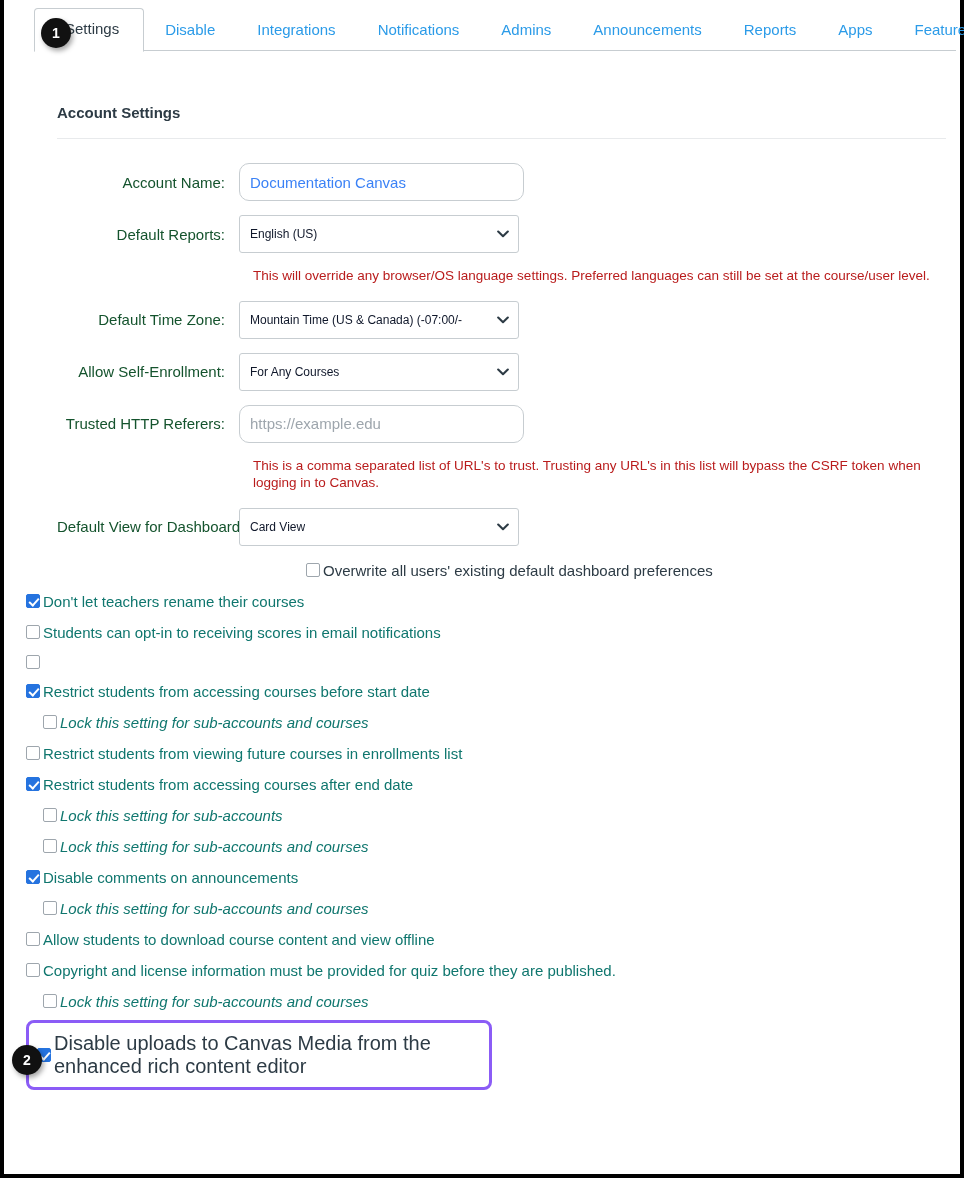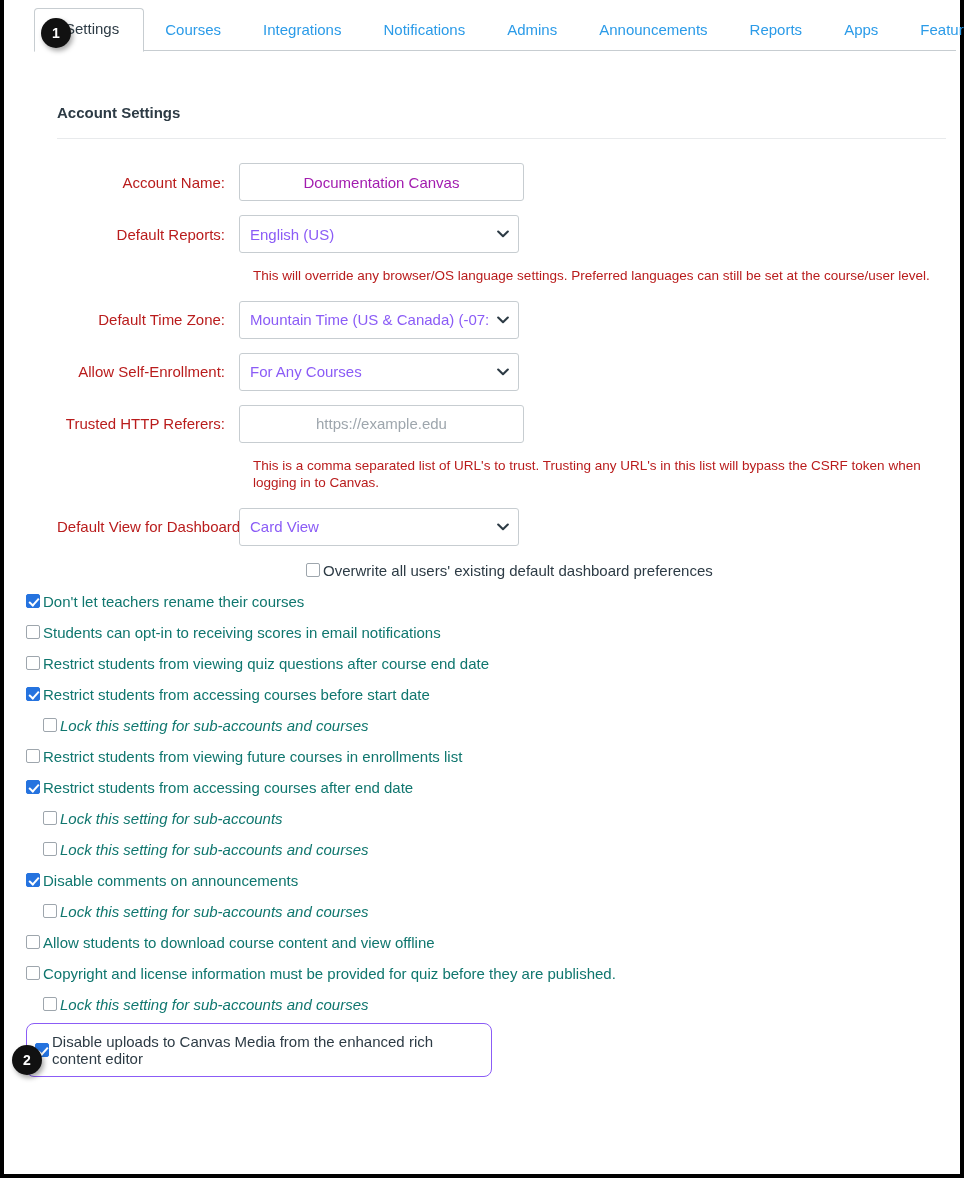--- a/index.html
+++ b/index.html
@@ -91,48 +91,47 @@
   .frow {
     display: flex;
     align-items: center;
     margin-bottom: 14px;
   }
   .flabel {
     width: 182px;
     text-align: right;
     padding-right: 14px;
     font-size: 15px;
-    color: #b91c1c;
+    color: #14532d;
     white-space: nowrap;
   }
   .fctrl { position: relative; }
 
   .text-input {
     width: 285px;
     height: 38px;
     border: 1px solid #C7CDD1;
-    border-radius: 3px;
+    border-radius: 10px;
     font-family: "Liberation Sans", sans-serif;
     font-size: 15px;
-    color: #a21caf;
+    color: #3b82f6;
     padding: 0 10px;
     background: #ffffff;
     outline: none;
-    text-align: center;
   }
   .text-input::placeholder { color: #9EA6AD; }
 
   .select-wrap { position: relative; display: inline-block; }
   .select-box {
     height: 38px;
     border: 1px solid #C7CDD1;
     border-radius: 3px;
     background: #ffffff;
-    font-size: 15px;
-    color: #8b5cf6;
+    font-size: 12px;
+    color: #0f172a;
     padding: 0 30px 0 10px;
     display: flex;
     align-items: center;
     overflow: hidden;
     white-space: nowrap;
     cursor: pointer;
   }
   .select-box.w280 { width: 280px; }
   .select-box .sel-text {
     overflow: hidden;
@@ -204,29 +203,29 @@
     width: 4px;
     height: 8px;
     border: solid #ffffff;
     border-width: 0 2px 2px 0;
     transform: rotate(42deg);
   }
   .cb-label { cursor: pointer; }
 
   
   .highlight-box {
-    border: 1px solid #8b5cf6;
+    border: 3px solid #8b5cf6;
     border-radius: 8px;
     margin-left: 22px;
     margin-top: 0px;
     padding: 9px 12px 9px 8px;
     width: 466px;
     display: flex;
     align-items: center;
-    font-size: 15px;
+    font-size: 20px;
   }
 
   
   .badge {
     position: absolute;
     width: 30px;
     height: 30px;
     border-radius: 50%;
     background: #111111;
     color: #ffffff;
@@ -245,21 +244,21 @@
 <body>
 
 <div class="page-frame">
 
   <div class="badge" id="badge-1">1</div>
   <div class="badge" id="badge-2">2</div>
 
   <nav class="tab-bar">
     <div class="tab-bar-rule"></div>
     <a class="tab active">Settings</a>
-    <a class="tab">Courses</a>
+    <a class="tab">Disable</a>
     <a class="tab">Integrations</a>
     <a class="tab">Notifications</a>
     <a class="tab">Admins</a>
     <a class="tab">Announcements</a>
     <a class="tab">Reports</a>
     <a class="tab">Apps</a>
     <a class="tab">Feature Previews</a>
   </nav>
 
   <div class="content">
@@ -359,21 +358,20 @@
         <span class="cb-label">Don't let teachers rename their courses</span>
       </div>
 
       <div class="check-row">
         <span class="cb"></span>
         <span class="cb-label">Students can opt-in to receiving scores in email notifications</span>
       </div>
 
       <div class="check-row">
         <span class="cb"></span>
-        <span class="cb-label">Restrict students from viewing quiz questions after course end date</span>
       </div>
 
       <div class="check-row">
         <span class="cb checked"></span>
         <span class="cb-label">Restrict students from accessing courses before start date</span>
       </div>
 
       <div class="check-row sub">
         <span class="cb"></span>
         <span class="cb-label">Lock this setting for sub-accounts and courses</span>

